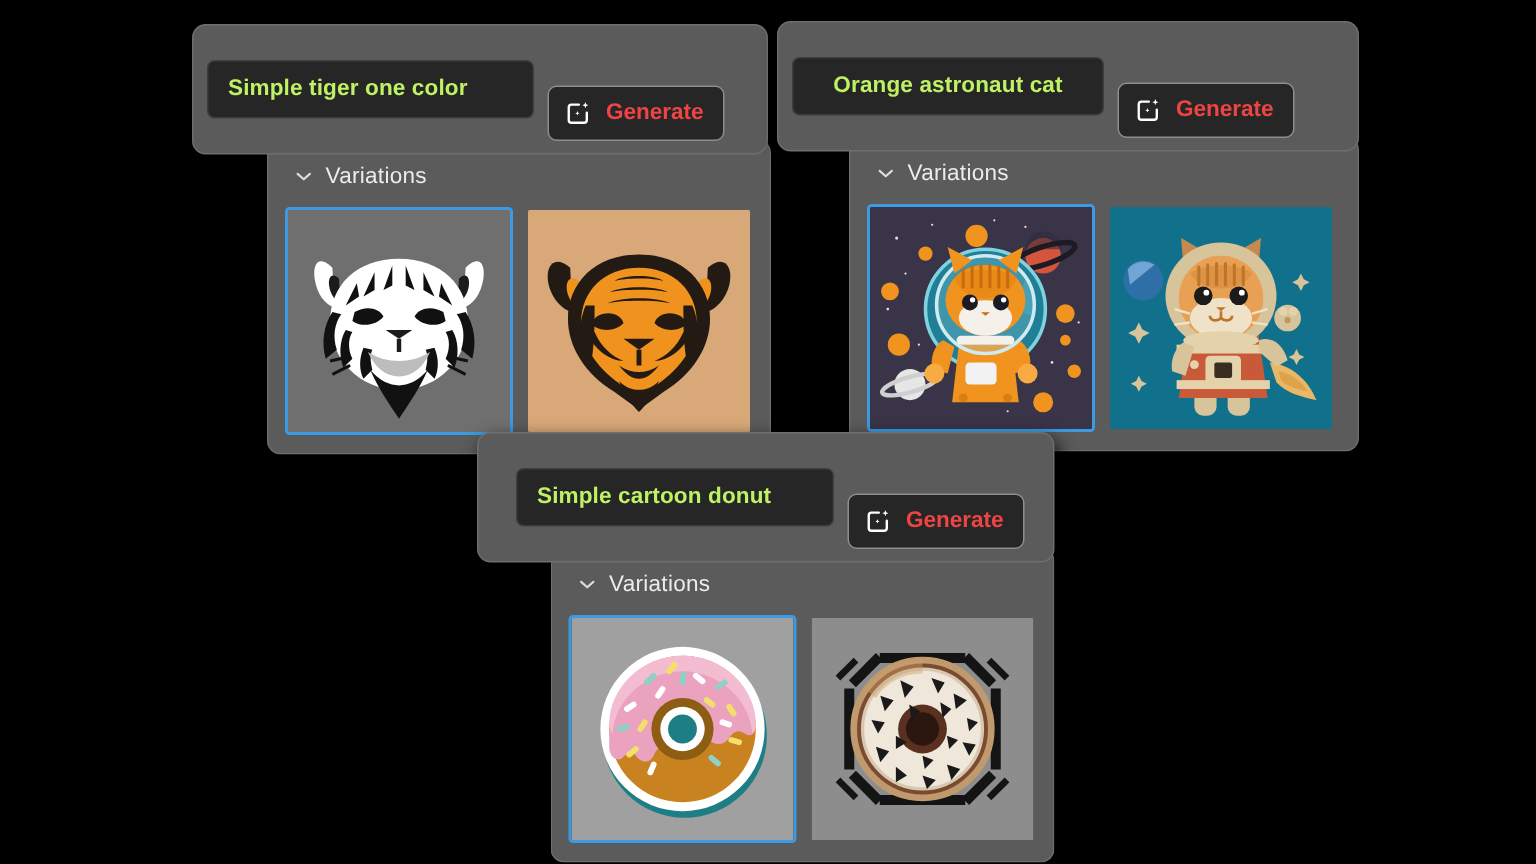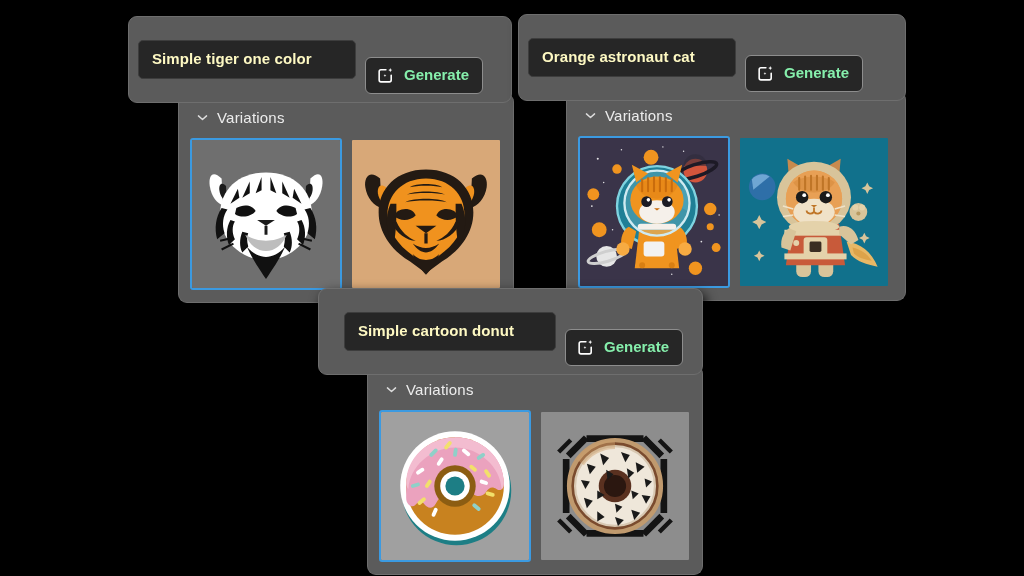--- a/index.html
+++ b/index.html
@@ -48,37 +48,37 @@
     margin-top: -10px;
     padding: 16px 11px 12px 11px;
     z-index: 2;
   }
 
   
   .prompt-field {
     background: #262626;
     border: 1px solid #3d3d3d;
     border-radius: 5px;
-    color: #fef9c3;
+    color: #bef264;
     font-size: 15px;
     font-weight: 600;
     letter-spacing: 0.1px;
     padding: 9px 13px;
     white-space: nowrap;
     overflow: hidden;
     text-overflow: ellipsis;
     line-height: 1.25;
   }
 
   
   .gen-btn {
     background: #262626;
     border: 1px solid #8d8d8d;
     border-radius: 6px;
-    color: #86efac;
+    color: #ef4444;
     font-size: 15px;
     font-weight: 600;
     padding: 8px 13px 8px 10px;
     display: flex;
     align-items: center;
     gap: 9px;
     white-space: nowrap;
     cursor: pointer;
     line-height: 1.25;
     margin-top: 32px;
@@ -119,21 +119,21 @@
   .thumb.selected { border-color: #3b9ae1; }
   .thumb .art { position: absolute; inset: 0; }
   .thumb svg { display: block; width: 100%; height: 100%; }
 
   
   #panel-tiger { left: 128px; top: 16px; }
   #panel-tiger .panel-head { width: 384px; }
   #panel-tiger .prompt-field { width: 218px; }
   #panel-tiger .panel-body { width: 336px; margin-left: 50px; }
 
-  #panel-cat { left: 518px; top: 14px; }
+  #panel-cat { left: 518px; top: 14px; text-align: center; }
   #panel-cat .panel-head { width: 388px; }
   #panel-cat .prompt-field { width: 208px; }
   #panel-cat .panel-body { width: 340px; margin-left: 48px; }
 
   #panel-donut { left: 318px; top: 288px; }
   #panel-donut .panel-head { width: 385px; padding-left: 25px; }
   #panel-donut .prompt-field { width: 212px; }
   #panel-donut .panel-body { width: 336px; margin-left: 49px; }
 </style>
 </head>

